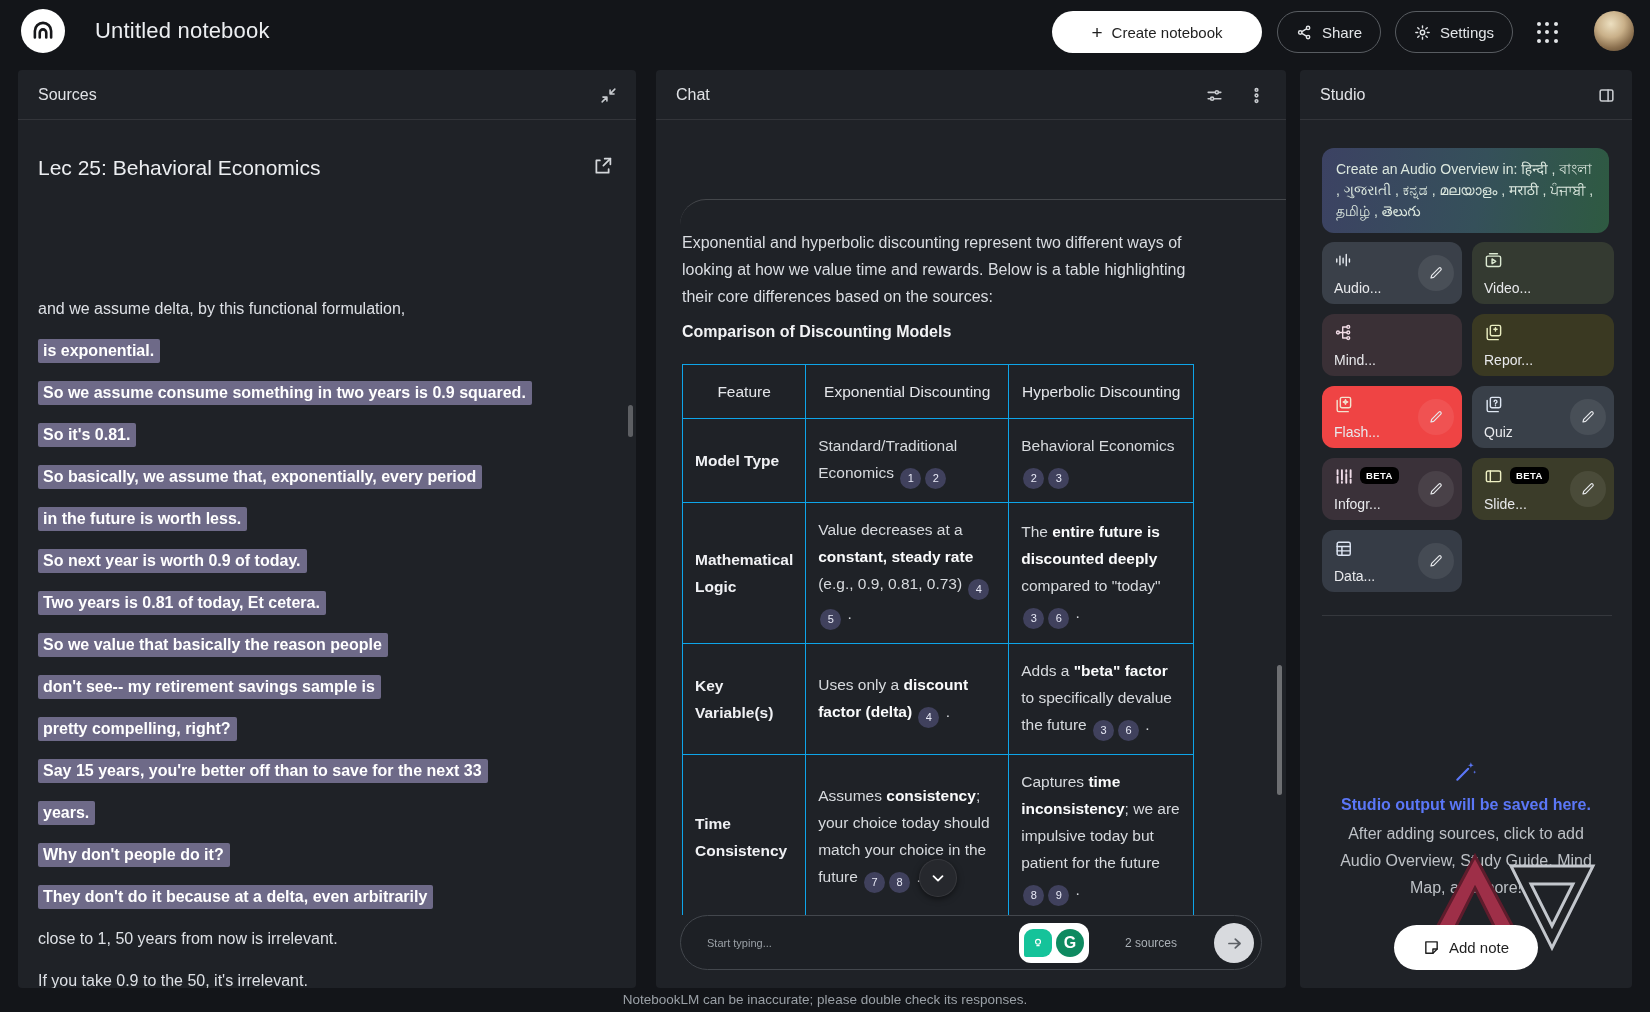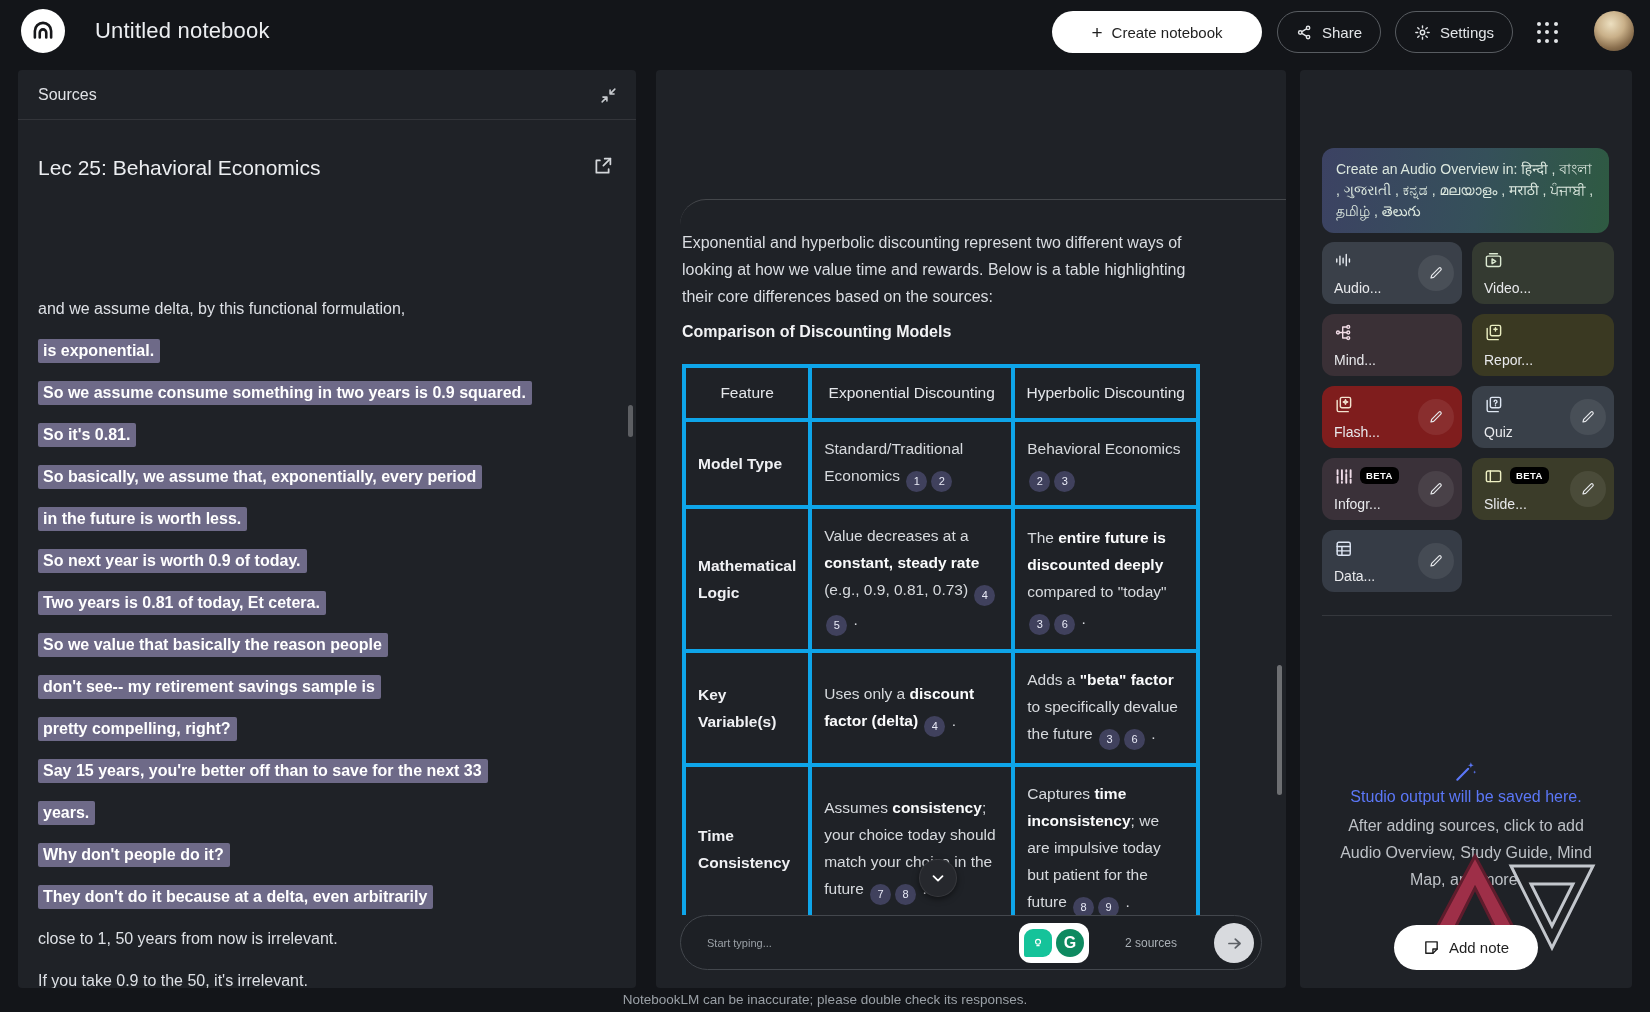--- a/index.html
+++ b/index.html
@@ -45,21 +45,21 @@
   .transcript { position:absolute; left:20px; right:14px; top:227px; bottom:0; overflow:hidden; }
   .t-line { margin-bottom:18px; font-size:16px; line-height:24px; color:#dde0e5; }
   .t-line span.hl { background:#6e6a88; color:#fff; font-weight:700; padding:3px 6px 4px 5px; border-radius:2px; box-decoration-break:clone; }
   .scrollthumb { position:absolute; background:rgba(255,255,255,.28); border-radius:3px; }
   
   .chat-scroll { position:absolute; left:0; right:0; top:51px; bottom:73px; overflow:hidden; }
   .msg-curve { position:absolute; left:24px; top:78px; width:1100px; height:60px; border-top:1px solid rgba(255,255,255,.17); border-radius:26px 26px 0 0; }
   .chat-intro { position:absolute; left:26px; top:108px; width:505px; font-size:16px; line-height:27px; color:#dadde2; }
   .chat-table-title { position:absolute; left:26px; top:202px; font-size:16px; font-weight:700; color:#f2f3f5; }
   .cmp-table { position:absolute; left:26px; top:243px; border-collapse:collapse; table-layout:fixed; }
-  .cmp-table td, .cmp-table th { border:4px solid #0ea5e9; font-weight:400; }
+  .cmp-table td, .cmp-table th { border:1px solid #0ea5e9; font-weight:400; }
   .cmp-table col.c1 { width:123px; } .cmp-table col.c2 { width:203px; } .cmp-table col.c3 { width:185px; }
   .cmp-table thead td { height:54px; text-align:center; font-size:15.5px; color:#e4e6ea; padding:4px 8px; }
   .cmp-table tbody td { font-size:15.5px; line-height:27px; color:#d7dade; padding:13px 12px; vertical-align:middle; }
   .cmp-table tbody td.feat { font-weight:700; color:#f0f1f4; }
   .cmp-table b { color:#fafbfc; }
   .chip { display:inline-flex; width:21px; height:21px; border-radius:50%; background:#40415d; color:#e8eaf6; font-size:11px; align-items:center; justify-content:center; margin:0 2px; vertical-align:-4px; cursor:pointer; }
   .scroll-down { position:absolute; left:263px; top:789px; width:38px; height:38px; border-radius:50%; background:#26282d; border:1px solid rgba(255,255,255,.08); box-shadow:0 2px 6px rgba(0,0,0,.5); display:flex; align-items:center; justify-content:center; cursor:pointer; z-index:5; }
   .scroll-down svg { width:18px; height:18px; stroke:#fff; fill:none; stroke-width:2.4; stroke-linecap:round; stroke-linejoin:round; }
   .chat-input { position:absolute; left:24px; right:24px; top:845px; height:55px; border:1px solid #43474d; border-radius:28px; background:#1d2025; display:flex; align-items:center; z-index:6; }
   .chat-placeholder { position:absolute; left:26px; font-size:11px; color:#9aa0a6; }
@@ -79,21 +79,21 @@
   .tile .t-icon { position:absolute; left:12px; top:9px; width:19px; height:19px; }
   .tile .t-icon svg { width:19px; height:19px; stroke:currentColor; fill:none; stroke-width:1.8; stroke-linecap:round; stroke-linejoin:round; }
   .tile .t-label { position:absolute; left:12px; bottom:8px; font-size:14px; color:#e8e9ec; }
   .tile .beta { position:absolute; left:38px; top:9px; background:#000; color:#fff; font-size:9.5px; font-weight:700; letter-spacing:.4px; padding:3px 6px; border-radius:6px; }
   .tile .pencil { position:absolute; right:8px; top:13px; width:36px; height:36px; border-radius:50%; background:rgba(255,255,255,.08); display:flex; align-items:center; justify-content:center; cursor:pointer; }
   .tile .pencil svg { width:16px; height:16px; stroke:#e6e8eb; fill:none; stroke-width:1.8; stroke-linecap:round; stroke-linejoin:round; }
   .studio-divider { position:absolute; left:22px; right:20px; top:545px; border-top:1px solid rgba(255,255,255,.10); }
   .studio-empty { position:absolute; left:6px; right:6px; top:688px; text-align:center; z-index:1; }
   .wand-wrap { color:#5b77f7; }
   .wand-wrap svg { width:26px; height:26px; stroke:currentColor; fill:none; stroke-width:2; stroke-linecap:round; stroke-linejoin:round; }
-  .studio-empty .se-title { color:#5b77f7; font-size:16px; font-weight:400; }
+  .studio-empty .se-title { margin-top:8px; color:#5b77f7; font-size:16px; font-weight:700; }
   .studio-empty .se-body { margin:6px auto 0; width:266px; color:#bdc1c6; font-size:16px; line-height:27px; }
   .watermark { position:absolute; left:127px; top:778px; width:170px; height:115px; z-index:2; pointer-events:none; }
   .add-note { position:absolute; left:50%; transform:translateX(-50%); top:855px; width:144px; height:45px; background:#fff; color:#1f1f1f; border-radius:23px; display:flex; align-items:center; justify-content:center; gap:9px; font-size:15px; font-weight:500; cursor:pointer; z-index:3; }
   .add-note svg { width:17px; height:17px; stroke:#1f1f1f; fill:none; stroke-width:2; stroke-linecap:round; stroke-linejoin:round; }
   
   .footer-note { position:absolute; left:0; right:0; top:992px; text-align:center; font-size:13.5px; color:#9aa0a6; }
 </style>
 </head>
 <body>
 
@@ -178,20 +178,37 @@
       <div class="t-line"><span class="hl">years.</span></div>
       <div class="t-line"><span class="hl">Why don't people do it?</span></div>
       <div class="t-line"><span class="hl">They don't do it because at a delta, even arbitrarily</span></div>
       <div class="t-line"><span>close to 1, 50 years from now is irrelevant.</span></div>
       <div class="t-line"><span>If you take 0.9 to the 50, it's irrelevant.</span></div>
     </div>
   <div class="scrollthumb" style="right:3px; top:335px; width:5px; height:32px;"></div>
 </div>
 
 <div class="panel panel-chat">
+  <div class="panel-header">
+    <div class="ph-title">Chat</div>
+    <div class="hicon" style="right:60px;">
+      <svg viewBox="0 0 24 24">
+          <path d="M4 8h9M17 8h3M4 16h3M11 16h9"></path>
+          <circle cx="15" cy="8" r="2"></circle>
+          <circle cx="9" cy="16" r="2"></circle>
+        </svg>
+    </div>
+    <div class="hicon" style="right:18px;">
+      <svg viewBox="0 0 24 24" fill="currentColor" stroke="none">
+          <circle cx="12" cy="5" r="1.7"></circle>
+          <circle cx="12" cy="12" r="1.7"></circle>
+          <circle cx="12" cy="19" r="1.7"></circle>
+        </svg>
+    </div>
+  </div>
 
   <div class="chat-scroll">
     <div class="msg-curve"></div>
     <div class="chat-intro">Exponential and hyperbolic discounting represent two different ways of looking at how we value time and rewards. Below is a table highlighting their core differences based on the sources:</div>
     <div class="chat-table-title">Comparison of Discounting Models</div>
     <table class="cmp-table" id="cmp-table">
       <colgroup>
           <col class="c1">
           <col class="c2">
           <col class="c3">
@@ -249,20 +266,29 @@
     <div class="send-btn">
       <svg viewBox="0 0 24 24">
           <path d="M5 12h13M13 6.5L19 12l-6 5.5"></path>
         </svg>
     </div>
   </div>
   <div class="scrollthumb" style="right:4px; top:595px; width:5px; height:130px; background:rgba(255,255,255,.35);"></div>
 </div>
 
 <div class="panel panel-studio">
+  <div class="panel-header">
+    <div class="ph-title">Studio</div>
+    <div class="hicon" style="right:14px;">
+      <svg viewBox="0 0 24 24">
+          <rect x="4" y="5" width="16" height="14" rx="2"></rect>
+          <path d="M14 5v14"></path>
+        </svg>
+    </div>
+  </div>
 
   <div class="audio-banner">
     <span>Create an Audio Overview in:</span><span> हिन्दी , বাংলা , ગુજરાતી , ಕನ್ನಡ , മലയാളം , मराठी , ਪੰਜਾਬੀ , தமிழ் , తెలుగు</span>
   </div>
 
   <div class="tiles" id="studio-tiles">
       <div class="tile" style="background: rgb(58, 64, 73);">
         <span class="t-icon" style="color: rgb(229, 233, 239);"><svg viewBox="0 0 24 24">
             <path d="M3.5 10v4M7.5 6.5v11M11.5 9v6M15.5 4.5v14M19.5 10v4"></path>
           </svg></span>
@@ -292,21 +318,21 @@
         <span class="t-label">Mind...</span>
       </div>
       <div class="tile" style="background: rgb(58, 57, 34);">
         <span class="t-icon" style="color: rgb(233, 237, 192);"><svg viewBox="0 0 24 24">
             <rect x="8" y="3" width="13" height="13" rx="2"></rect>
             <path d="M4 7v12a2 2 0 0 0 2 2h12"></path>
             <path d="M12.5 8h4M14.5 6v4"></path>
           </svg></span>
         <span class="t-label">Repor...</span>
       </div>
-      <div class="tile" style="background: #7f1d1d; text-align: right;">
+      <div class="tile" style="background: #ef4444; text-align: right;">
         <span class="t-icon" style="color: rgb(243, 227, 207);"><svg viewBox="0 0 24 24">
             <rect x="8" y="3" width="13" height="13" rx="2"></rect>
             <path d="M4 7v12a2 2 0 0 0 2 2h12"></path>
             <path d="M14.5 6l.8 2 2 .8-2 .8-.8 2-.8-2-2-.8 2-.8z"></path>
           </svg></span>
         <span class="t-label">Flash...</span>
         <span class="pencil">
           <svg viewBox="0 0 24 24">
             <path d="M4.5 19.5l1-4L16.3 4.7a2.05 2.05 0 0 1 2.9 2.9L8.5 18.5l-4 1z"></path>
           </svg>

